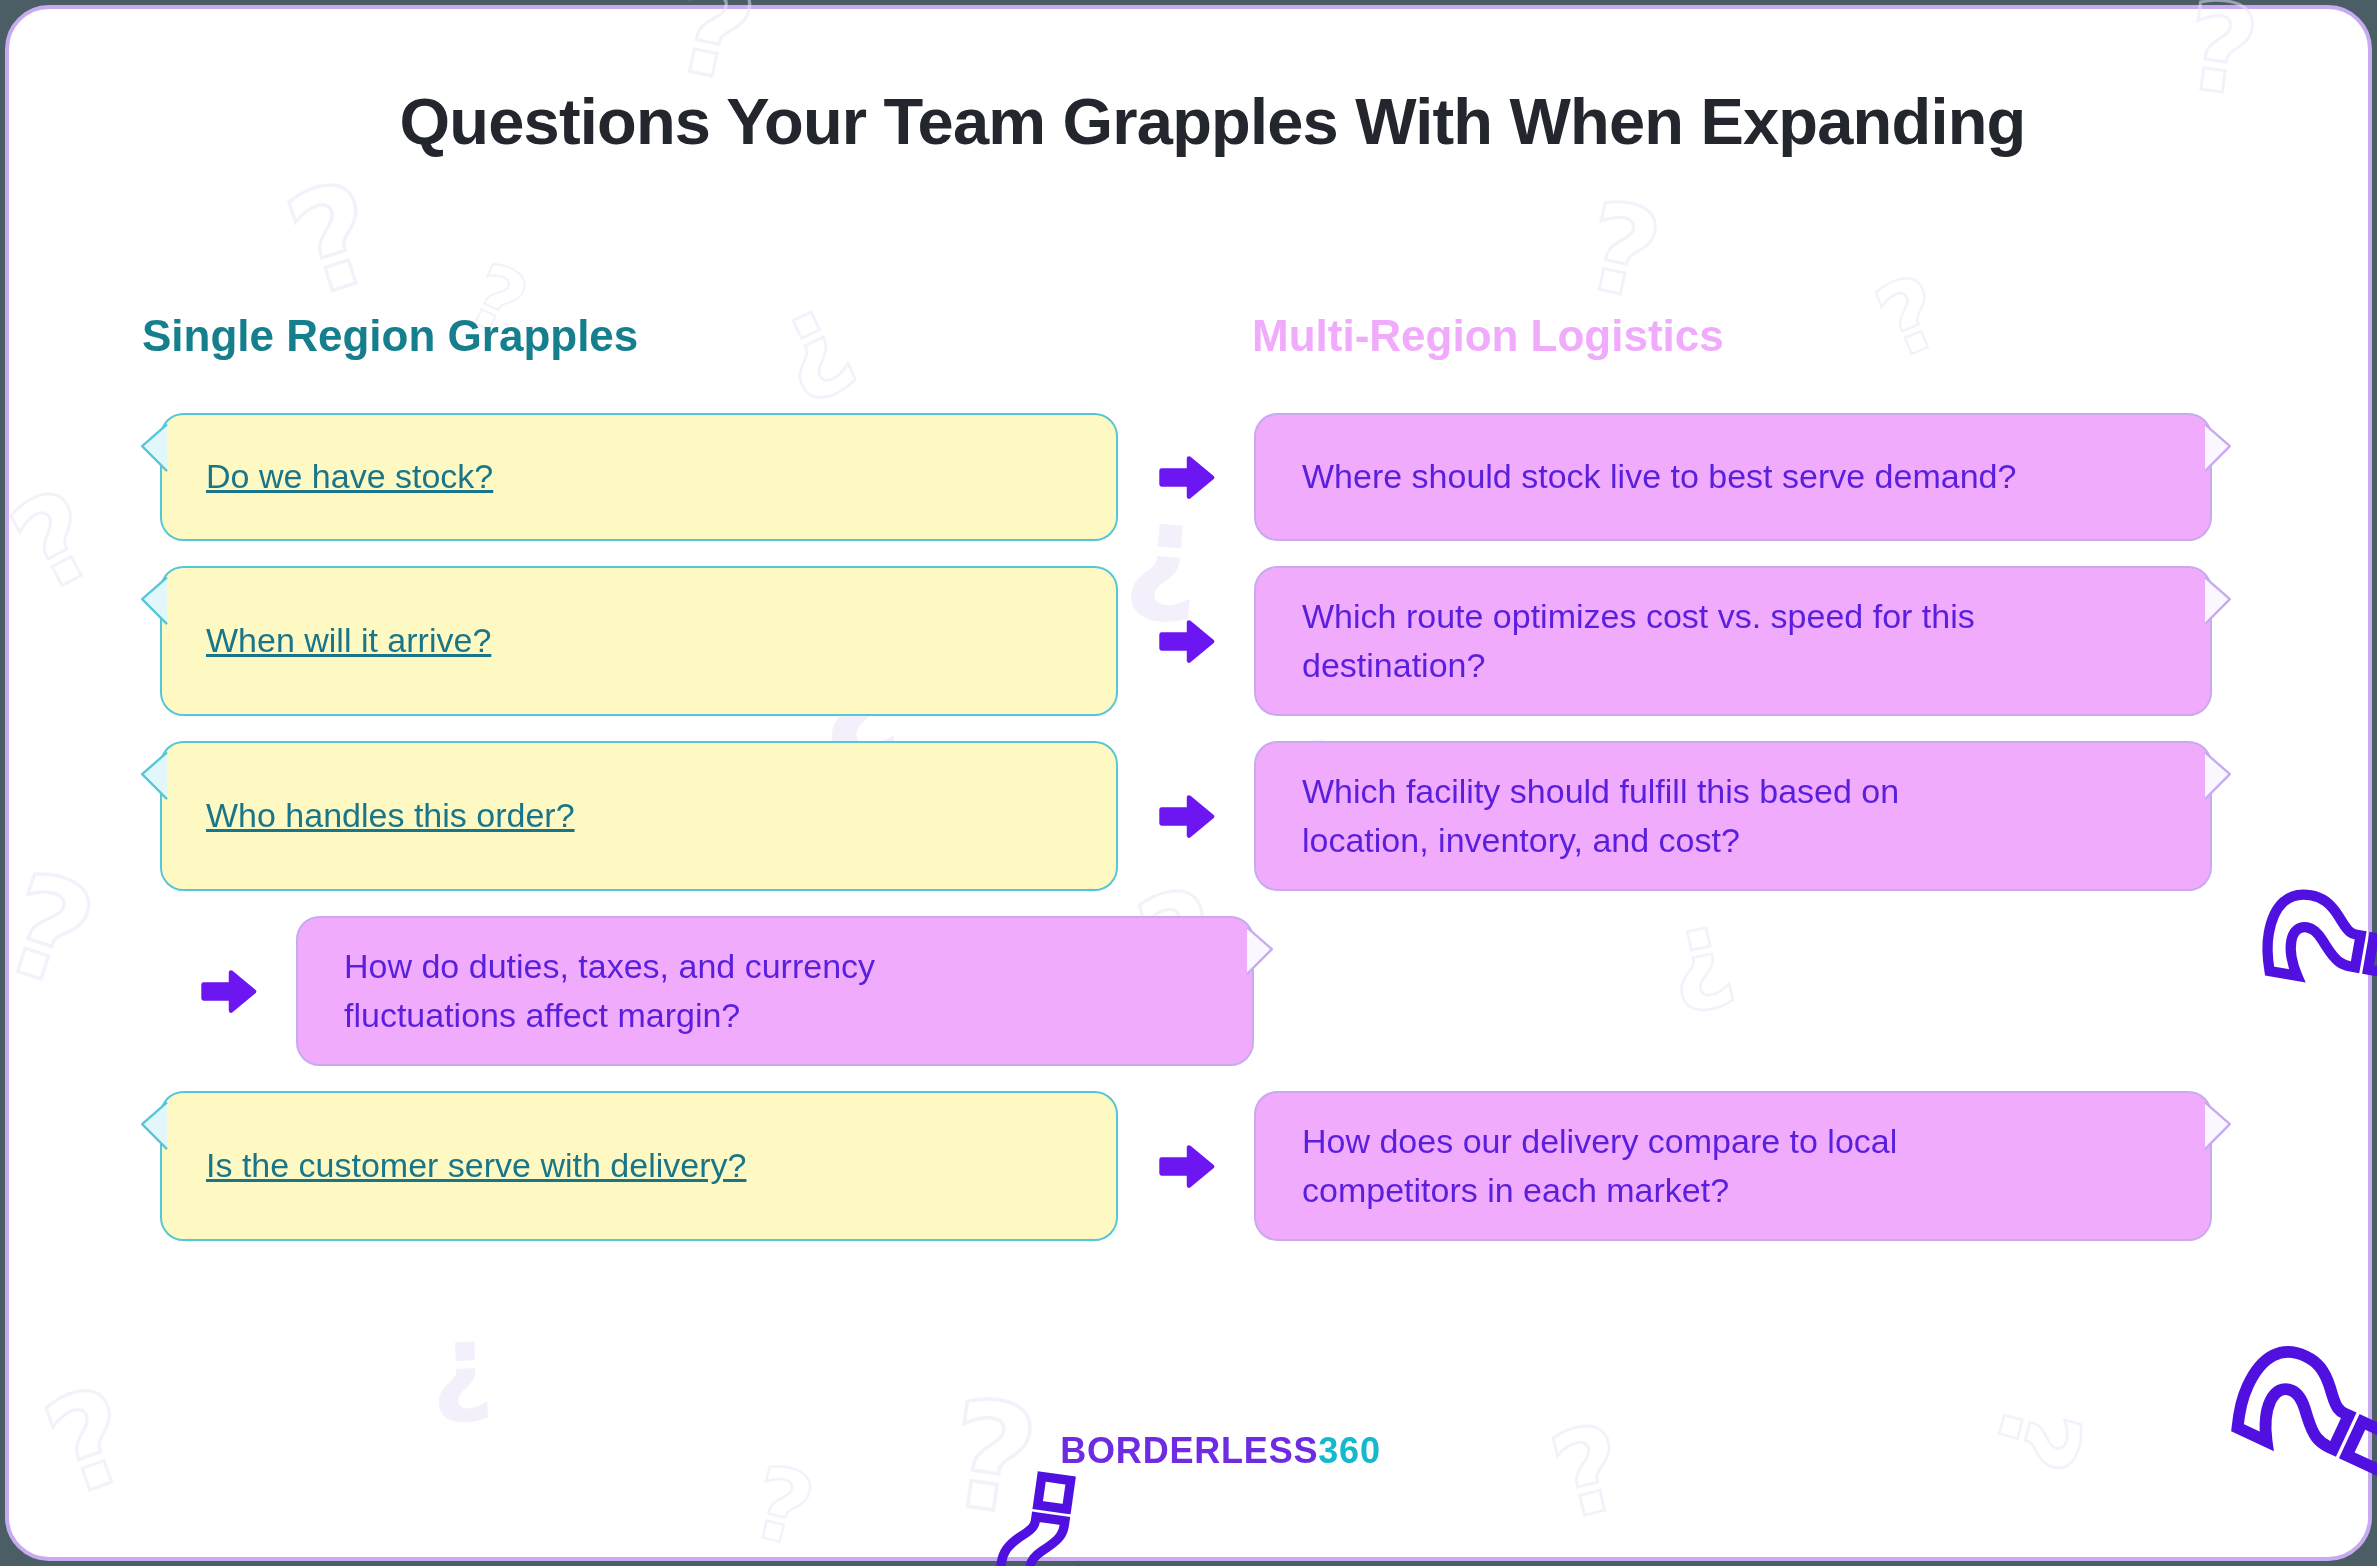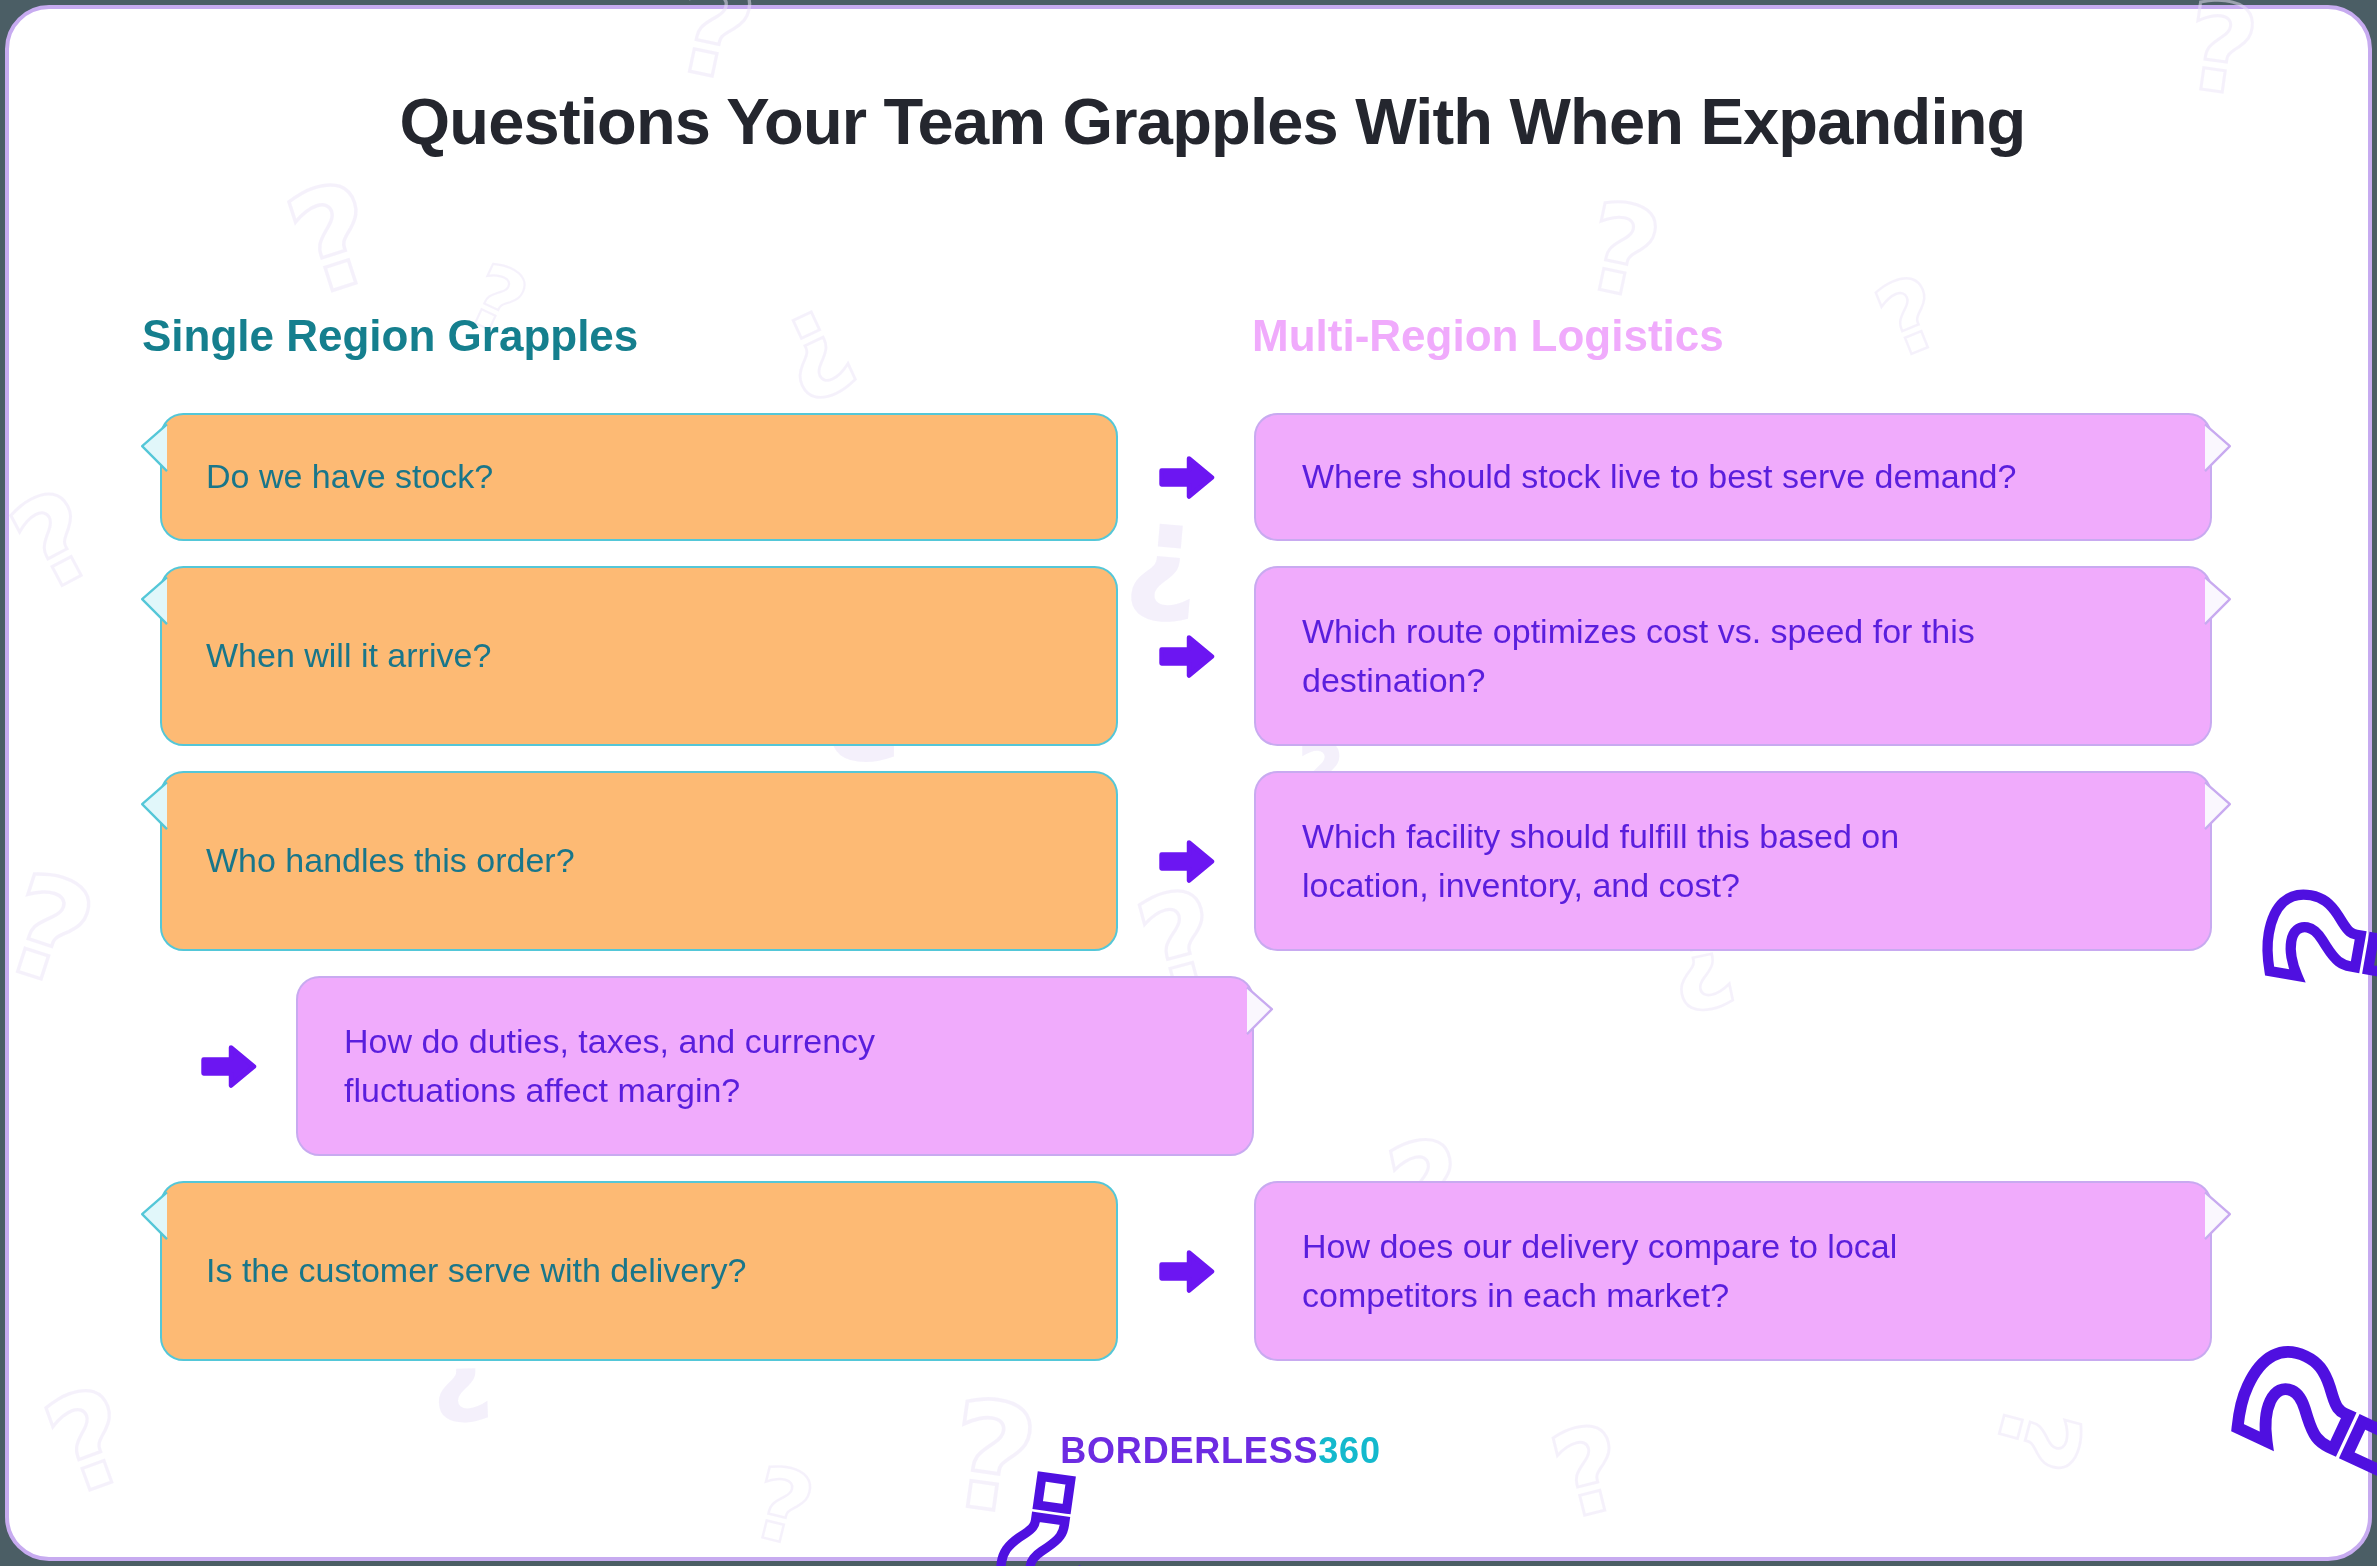--- a/index.html
+++ b/index.html
@@ -16,28 +16,28 @@
   .deco{position:absolute;transform-origin:center center;}
   .content{position:absolute;inset:0;z-index:3;}
   .title{
     position:absolute;top:84px;left:0;width:100%;text-align:center;
     font-size:65px;font-weight:800;letter-spacing:-0.8px;color:#24262e;margin-left:24px;
   }
   .col-header{position:absolute;top:311px;font-size:44px;font-weight:700;}
   .col-header.left{left:142px;color:#157f8e;}
   .col-header.right{left:1252px;color:#f0abfc;}
   .rows{position:absolute;left:160px;top:413px;width:2052px;}
-  .row{display:flex;align-items:stretch;height:180px;margin-bottom:25px;}
+  .row{display:flex;align-items:stretch;height:150px;margin-bottom:25px;}
   .row:first-child{height:128px;}
   .bubble{
     position:relative;width:958px;border-radius:23.4px;border:2.3px solid;
     display:flex;align-items:center;box-sizing:border-box;
     font-size:34px;line-height:1.45;white-space:pre-line;
   }
-  .left-bubble{background:#fdba74;border-color:#54c7d8;color:#19768a;padding:7.8px 31px 7.8px 44px;}
+  .left-bubble{background:#fef9c3;border-color:#54c7d8;color:#19768a;padding:7.8px 31px 7.8px 44px;text-decoration:underline;}
   .right-bubble{background:#f0abfc;border-color:#c8aaf0;color:#5a1edd;padding:7.8px 86px 7.8px 46px;}
   .tail{position:absolute;top:6.2px;width:28px;height:55px;overflow:visible;}
   .tail-left{left:-23.4px;}
   .tail-right{right:-23.4px;}
   .arrow-cell{width:136px;display:flex;align-items:center;justify-content:center;flex:0 0 auto;}
   .arrow{width:58px;height:47px;}
   .footer-logo{
     position:absolute;top:1430px;left:0;width:100%;text-align:center;
     font-size:36px;font-weight:800;letter-spacing:0.8px;padding-left:32px;
   }

